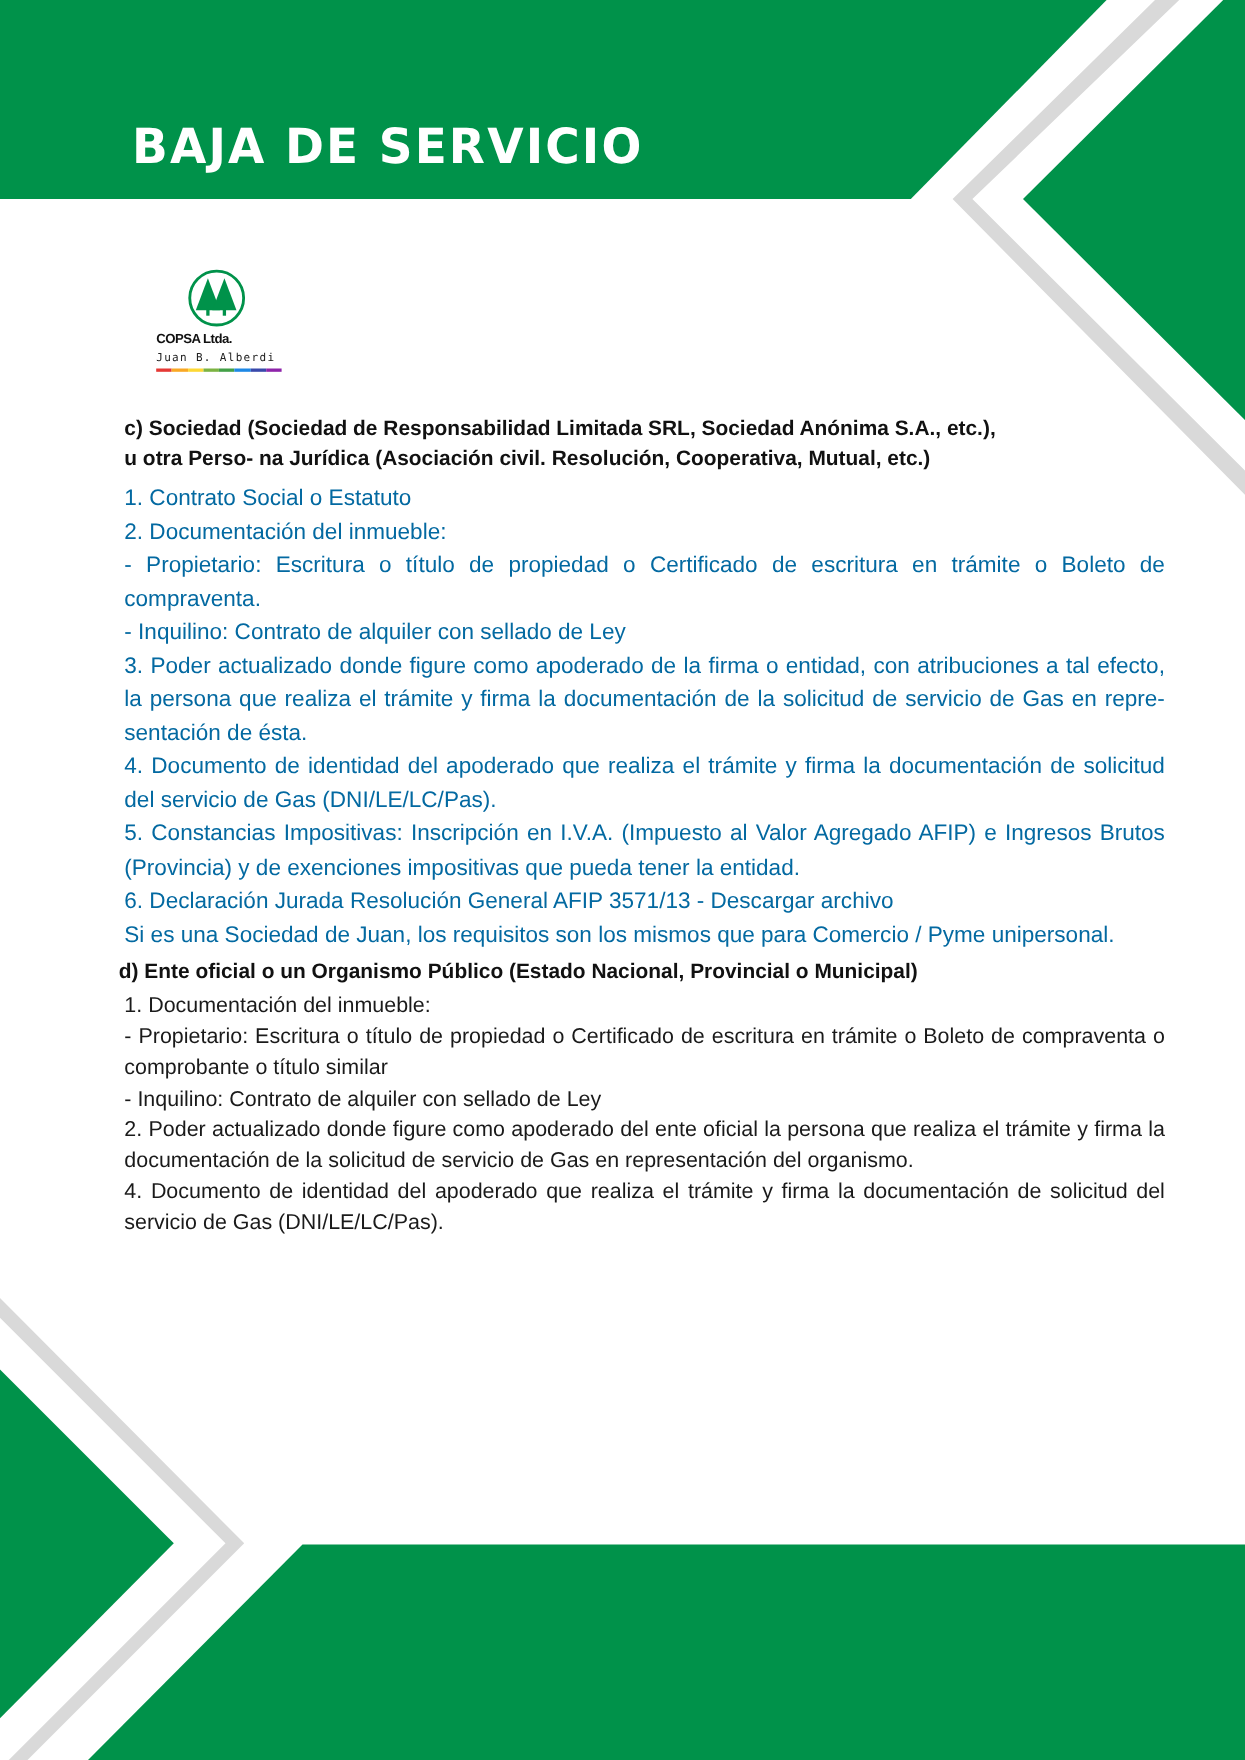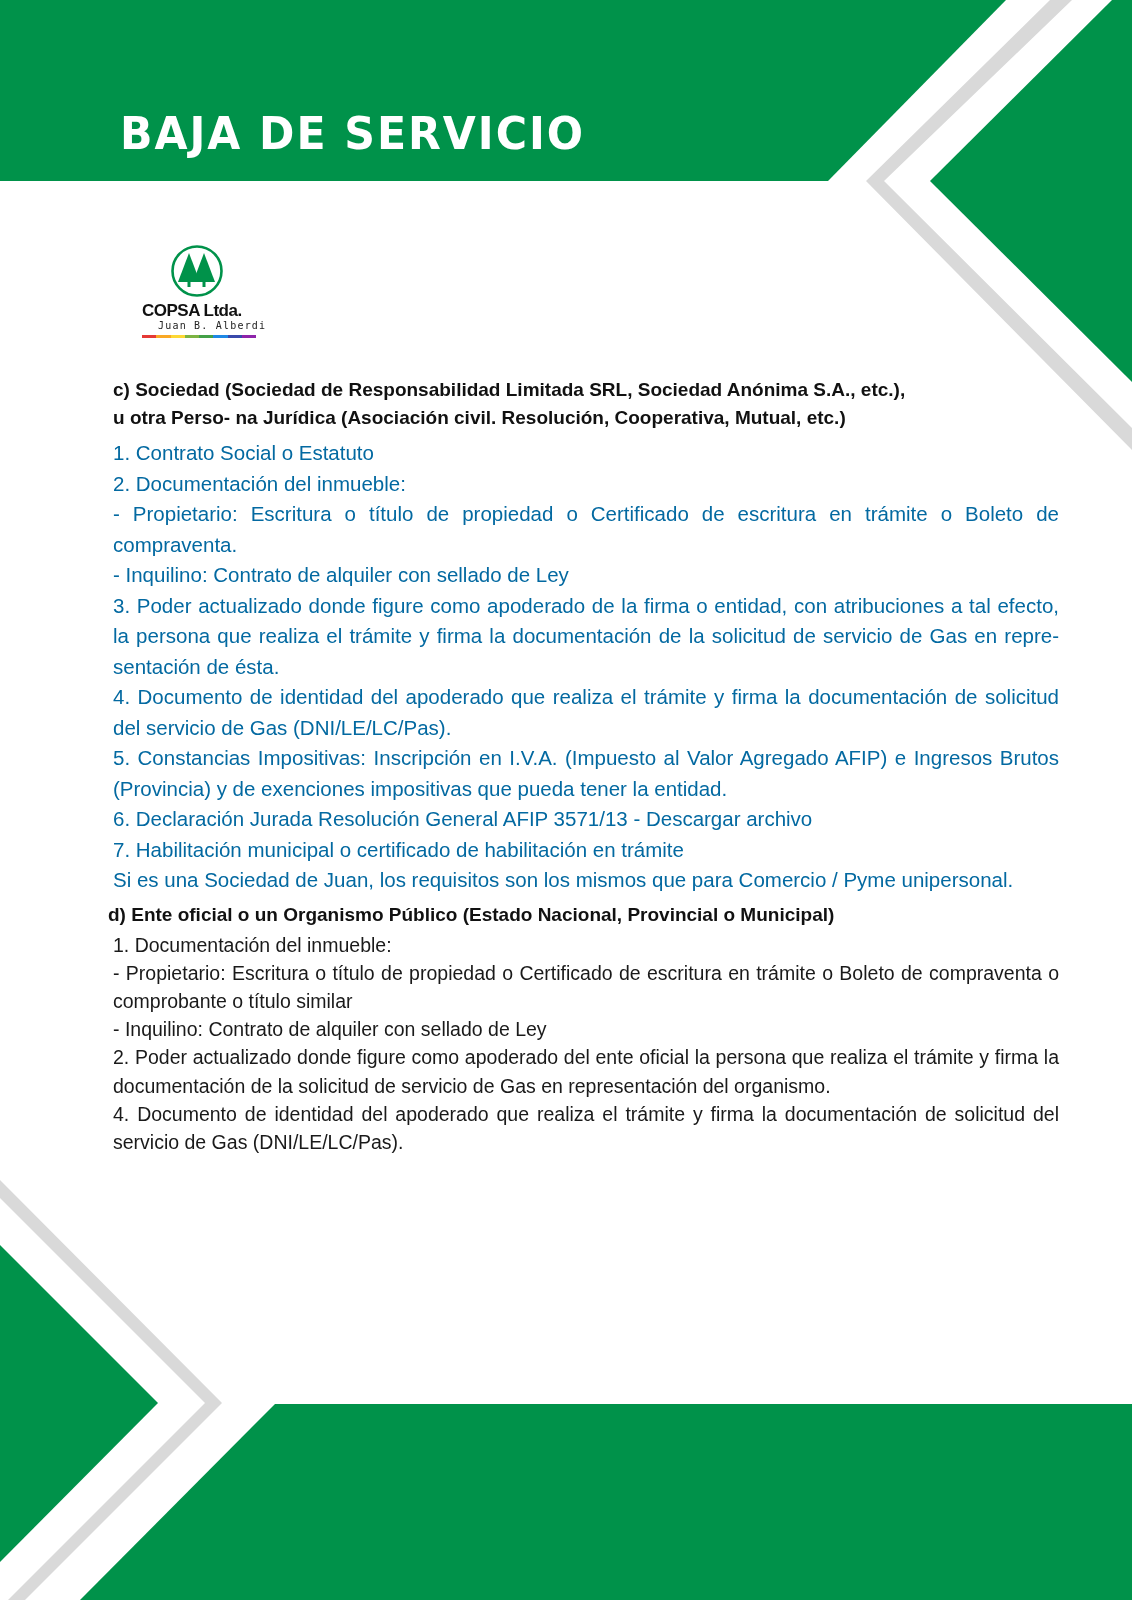--- a/index.html
+++ b/index.html
@@ -1,22 +1,22 @@
 <!DOCTYPE html>
 <html><head>
 <meta charset="utf-8">
 <style>
   html, body { margin: 0; padding: 0; }
   body { width: 1132px; height: 1600px; position: relative; overflow: hidden; background: #ffffff; font-family: "Liberation Sans", sans-serif; color: #1a1a1a; }
   .deco { position: absolute; left: 0; top: 0; width: 1132px; height: 1600px; z-index: 0; }
   .title { position: absolute; left: 120px; top: 104px; margin: 0; color: #ffffff; font-family: "DejaVu Sans", sans-serif; font-weight: bold; font-size: 44px; letter-spacing: 2px; line-height: 60px; z-index: 2; transform: scaleX(0.97); transform-origin: left center; }
   .logo { position: absolute; left: 140px; top: 244px; width: 120px; height: 100px; z-index: 2; }
   .logo-mark { position: absolute; left: 30px; top: 0; width: 54px; height: 54px; }
-  .logo-name { position: absolute; left: 2px; top: 57px; font-family: "Liberation Sans", sans-serif; font-weight: bold; font-size: 17px; color: #111; letter-spacing: -0.5px; white-space: nowrap; text-align: right; }
-  .logo-sub { position: absolute; left: 18px; top: 76px; font-family: "DejaVu Sans Mono", monospace; font-size: 10px; color: #222; letter-spacing: 1.2px; white-space: nowrap; text-align: center; }
+  .logo-name { position: absolute; left: 2px; top: 57px; font-family: "Liberation Sans", sans-serif; font-weight: bold; font-size: 12px; color: #111; letter-spacing: -0.5px; white-space: nowrap; text-align: right; }
+  .logo-sub { position: absolute; left: 2px; top: 76px; font-family: "DejaVu Sans Mono", monospace; font-size: 10px; color: #222; letter-spacing: 1.2px; white-space: nowrap; text-align: center; }
   .logo-bar { position: absolute; left: 2px; top: 91px; width: 114px; height: 3px; display: flex; }
   .logo-bar span { flex: 1; height: 3px; }
   .content { position: absolute; left: 113px; top: 376px; width: 946px; z-index: 2; }
   .section-heading { font-family: "Liberation Sans", sans-serif; font-weight: bold; font-size: 19px; line-height: 28px; color: #111; margin: 0; }
   .body-c { font-size: 20.5px; line-height: 30.5px; text-align: justify; margin: 6px 0 0 0; color: #0369a1; }
   .body-c p, .body-d p { margin: 0; }
   .section-d { margin-top: 5px; }
   .section-d .section-heading { margin-left: -5px; }
   .body-d { font-size: 19.5px; line-height: 28.2px; text-align: justify; margin: 2px 0 0 0; color: #1a1a1a; }
 </style>
@@ -70,21 +70,20 @@
     </h2>
     <div class="body-c">
       <p>1. Contrato Social o Estatuto</p>
       <p>2. Documentación del inmueble:</p>
       <p>- Propietario: Escritura o título de propiedad o Certificado de escritura en trámite o Boleto de compraventa.</p>
       <p>- Inquilino: Contrato de alquiler con sellado de Ley</p>
       <p>3. Poder actualizado donde figure como apoderado de la firma o entidad, con atribuciones a tal efecto, la persona que realiza el trámite y firma la documentación de la solicitud de servicio de Gas en repre- sentación de ésta.</p>
       <p>4. Documento de identidad del apoderado que realiza el trámite y firma la documentación de solicitud del servicio de Gas (DNI/LE/LC/Pas).</p>
       <p>5. Constancias Impositivas: Inscripción en I.V.A. (Impuesto al Valor Agregado AFIP) e Ingresos Brutos (Provincia) y de exenciones impositivas que pueda tener la entidad.</p>
       <p>6. Declaración Jurada Resolución General AFIP 3571/13 - Descargar archivo</p>
-      <p>7. Habilitación municipal o certificado de habilitación en trámite</p>
       <p>Si es una Sociedad de Juan, los requisitos son los mismos que para Comercio / Pyme unipersonal.</p>
     </div>
   </section>
 
   <section class="section-d">
     <h2 class="section-heading">d) Ente oficial o un Organismo Público (Estado Nacional, Provincial o Municipal)</h2>
     <div class="body-d">
       <p>1. Documentación del inmueble:</p>
       <p>- Propietario: Escritura o título de propiedad o Certificado de escritura en trámite o Boleto de compraventa o comprobante o título similar</p>
       <p>- Inquilino: Contrato de alquiler con sellado de Ley</p>

